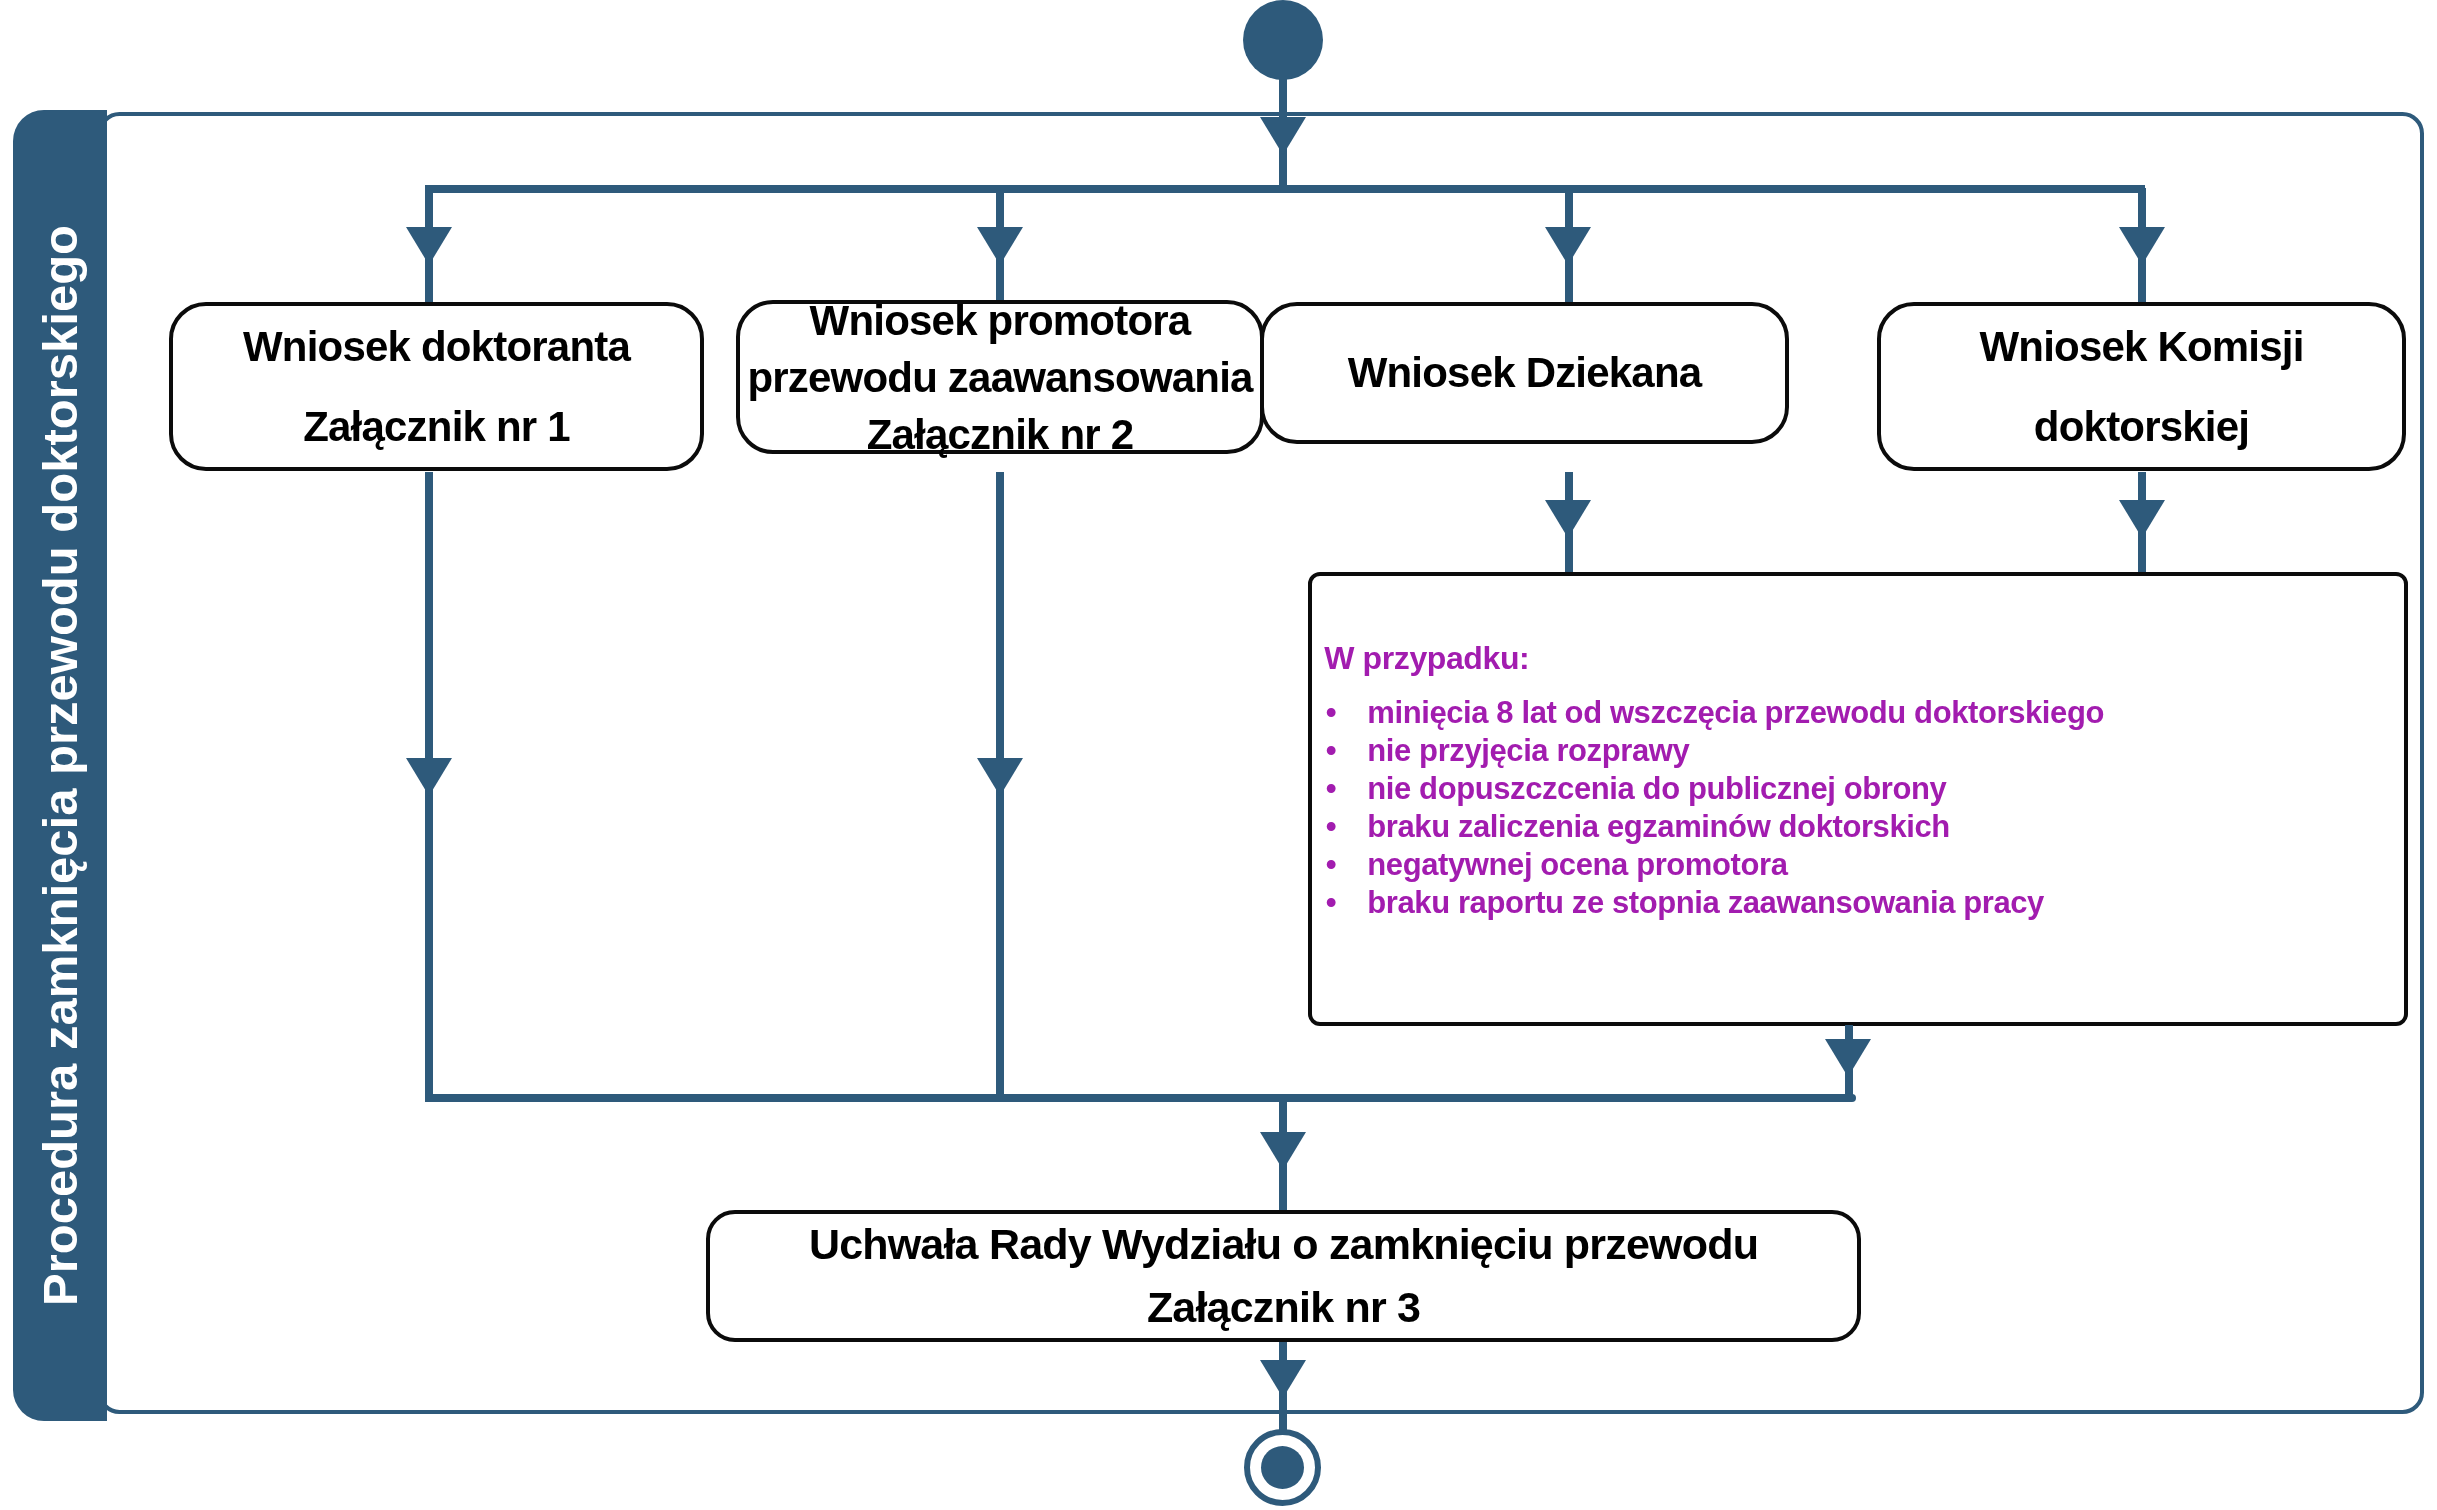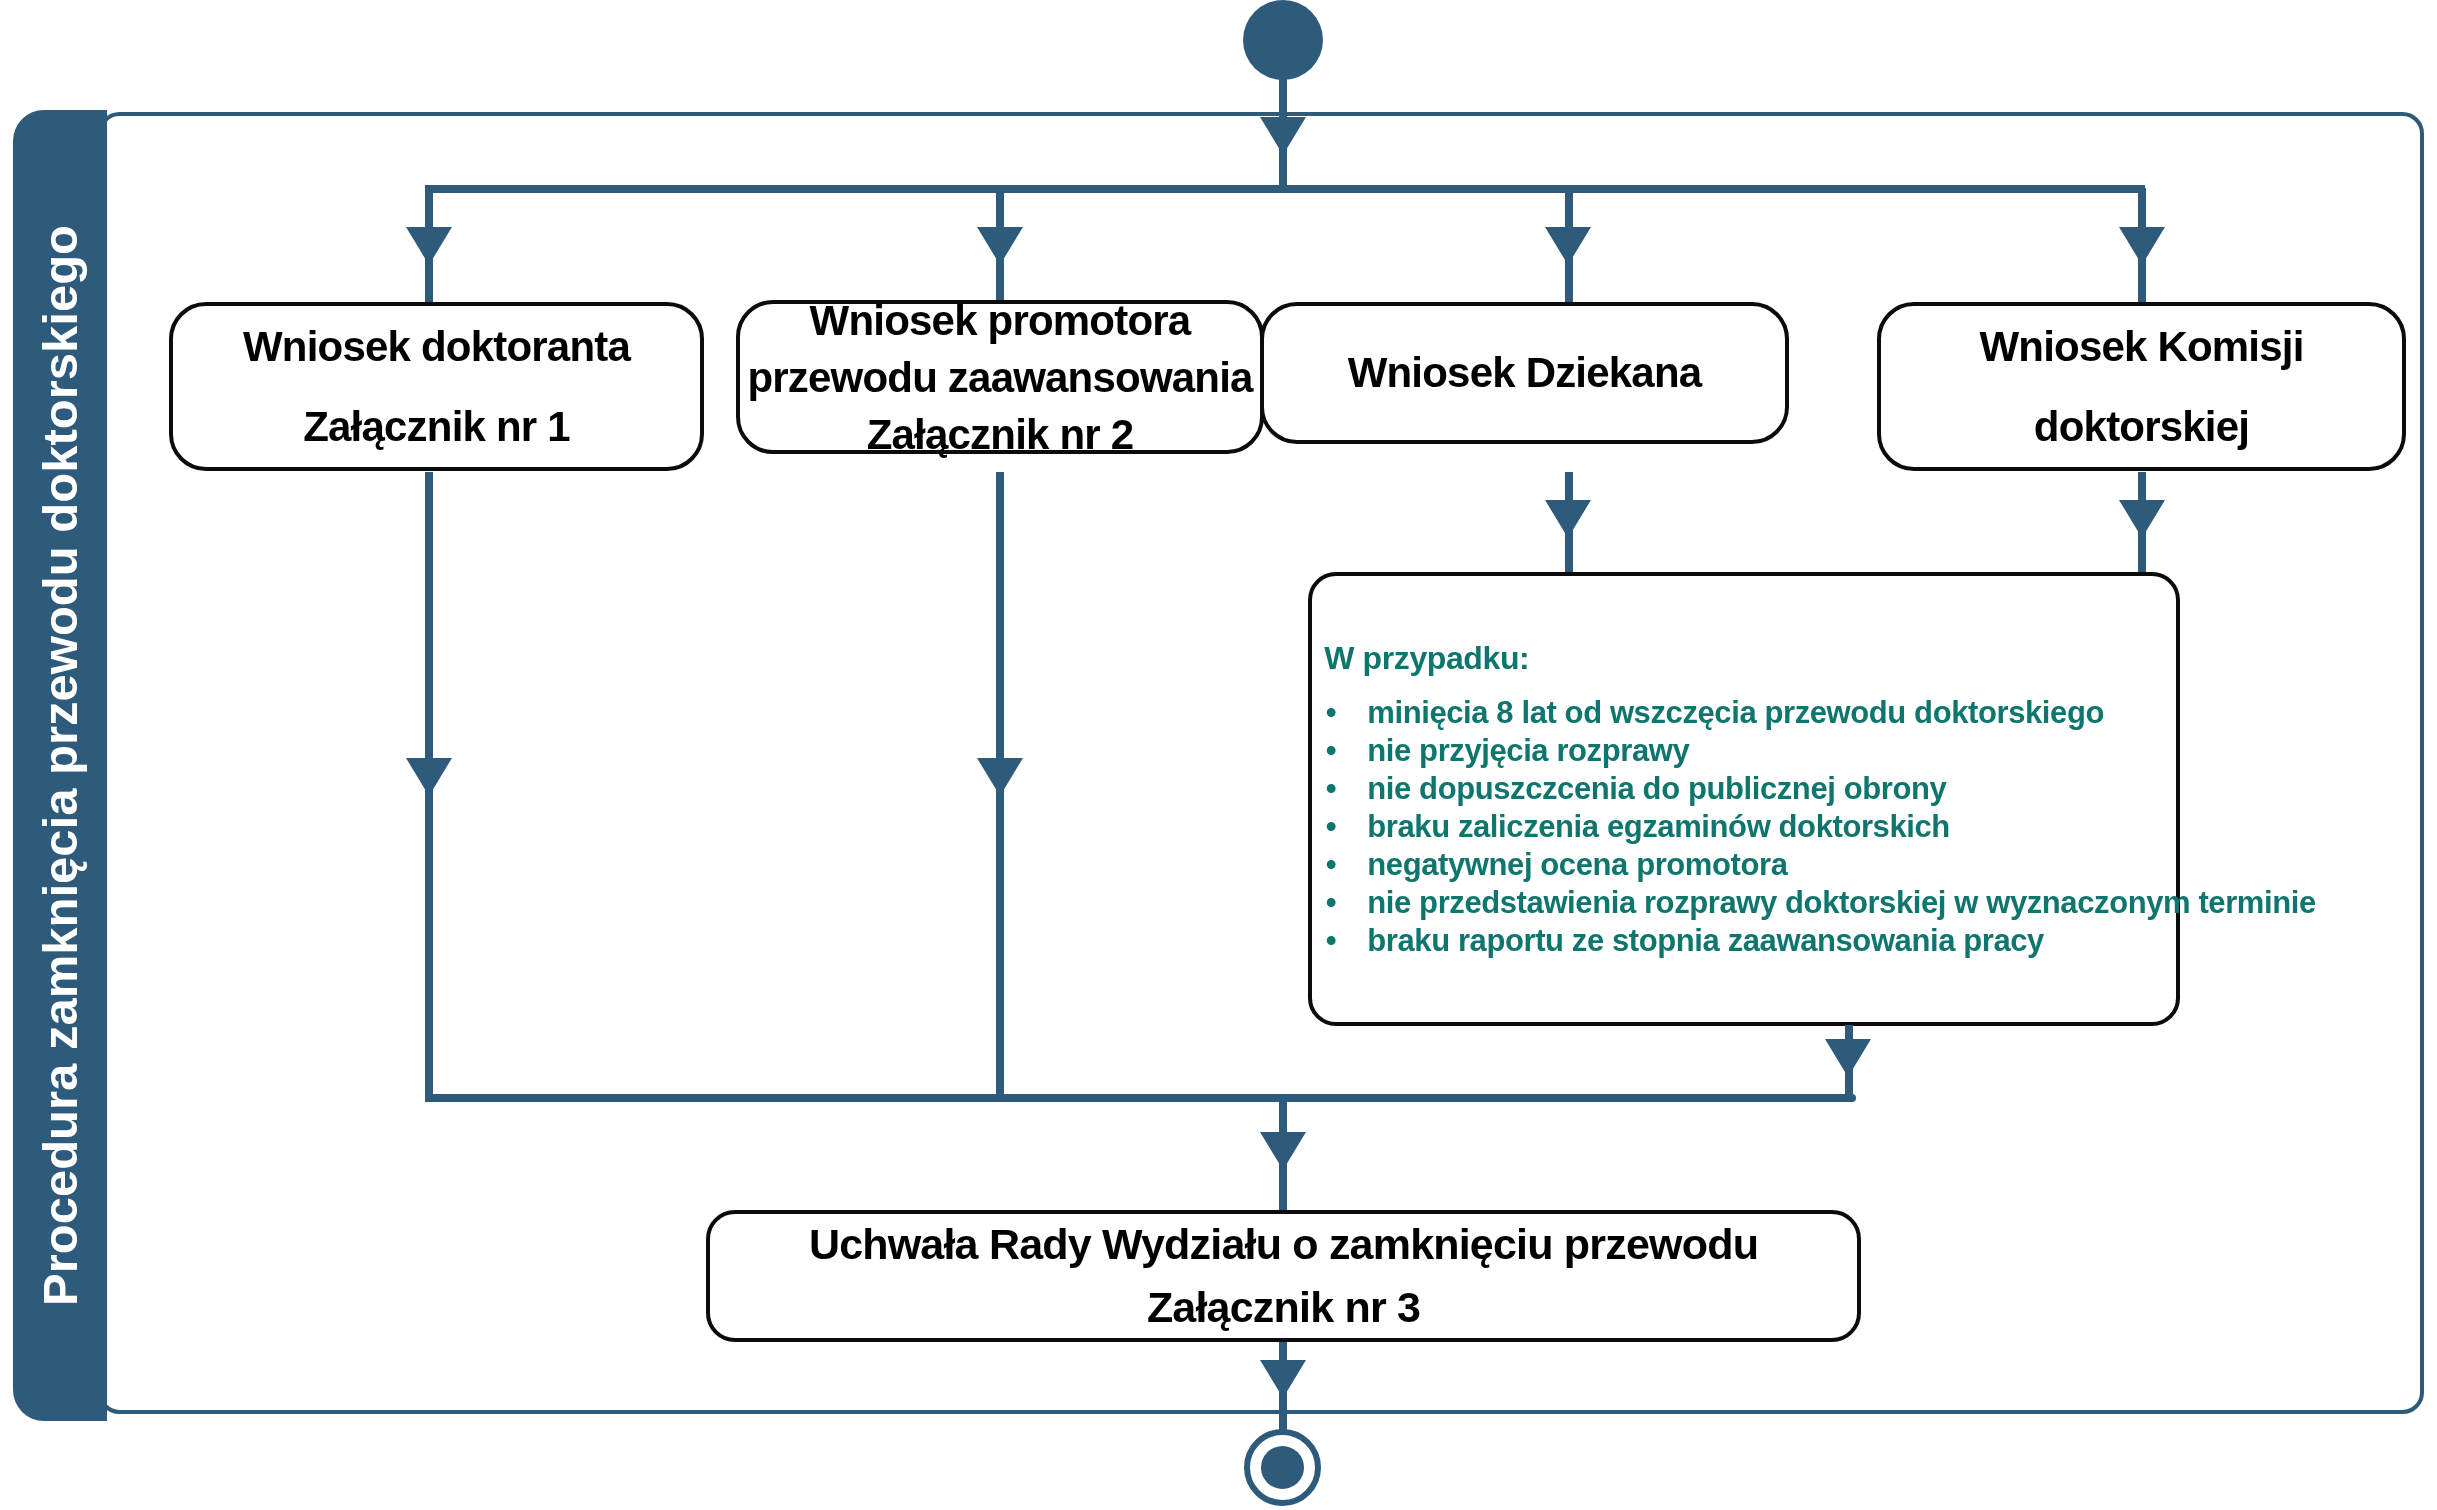--- a/index.html
+++ b/index.html
@@ -37,23 +37,23 @@
     display:flex;align-items:center;justify-content:center;}
   .end-node-core{width:43px;height:43px;border-radius:50%;background:var(--accent);}
 
   .activity{position:absolute;background:var(--bg);border:4.6px solid var(--box-border);
     border-radius:37px;display:flex;flex-direction:column;align-items:center;justify-content:center;
     font-weight:bold;color:#000;text-align:center;}
   .activity .line{white-space:nowrap;letter-spacing:-0.8px;}
   .lab2 .line{font-size:42px;line-height:80px;}
   .lab3 .line{font-size:42px;line-height:57px;}
 
-  .conditions{position:absolute;left:1308px;top:572px;width:872px;height:454px;
-    background:var(--bg);border:4.6px solid var(--box-border);border-radius:28px;
-    padding:62px 18.5px 0 12.3px;color:#0f766e;font-weight:bold;}
+  .conditions{position:absolute;left:1308px;top:572px;width:1100px;height:454px;
+    background:var(--bg);border:4.6px solid var(--box-border);border-radius:12px;
+    padding:62px 18.5px 0 12.3px;color:#a21caf;font-weight:bold;}
   .conditions-title{font-size:32px;line-height:40px;letter-spacing:-0.4px;}
   .conditions-list{list-style:none;margin:16px 0 0 0;padding:0;}
   .conditions-list li{position:relative;font-size:31px;line-height:38px;
     padding-left:43px;letter-spacing:-0.4px;white-space:nowrap;}
   .conditions-list li::before{content:"\2022";position:absolute;left:1.5px;top:0;}
 
   .final-box{position:absolute;left:706px;top:1210px;width:1155px;height:132px;
     border-radius:29px;}
   .final-box .line{font-size:43px;line-height:63px;letter-spacing:-0.8px;}
 </style>
@@ -111,21 +111,20 @@
   <div class="arrow-down" style="left:2119px;top:500px;"></div>
 
   <div class="conditions">
     <div class="conditions-title">W przypadku:</div>
     <ul class="conditions-list">
       <li>minięcia 8 lat od wszczęcia przewodu doktorskiego</li>
       <li>nie przyjęcia rozprawy</li>
       <li>nie dopuszczcenia do publicznej obrony</li>
       <li>braku zaliczenia egzaminów doktorskich</li>
       <li>negatywnej ocena promotora</li>
-      <li>nie przedstawienia rozprawy doktorskiej w wyznaczonym terminie</li>
       <li>braku raportu ze stopnia zaawansowania pracy</li>
     </ul>
   </div>
 
   <div class="vline" style="left:1845px;top:1025px;height:72px;"></div>
   <div class="arrow-down" style="left:1825px;top:1039px;"></div>
 
   <div class="hline cap-r" style="left:425px;top:1094px;width:1431px;"></div>
 
   <div class="vline" style="left:1279px;top:1102px;height:110px;"></div>

